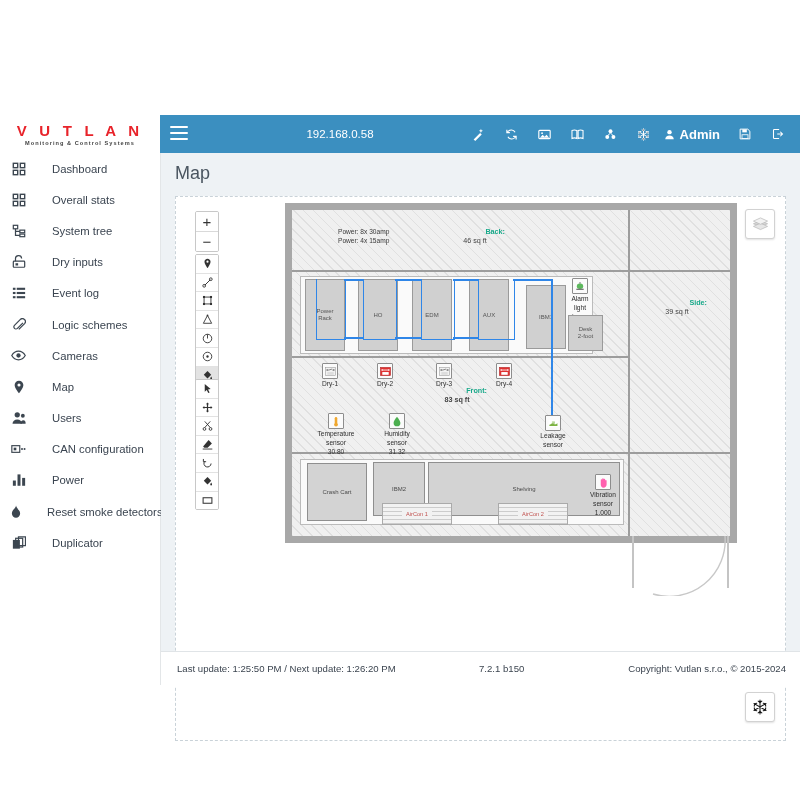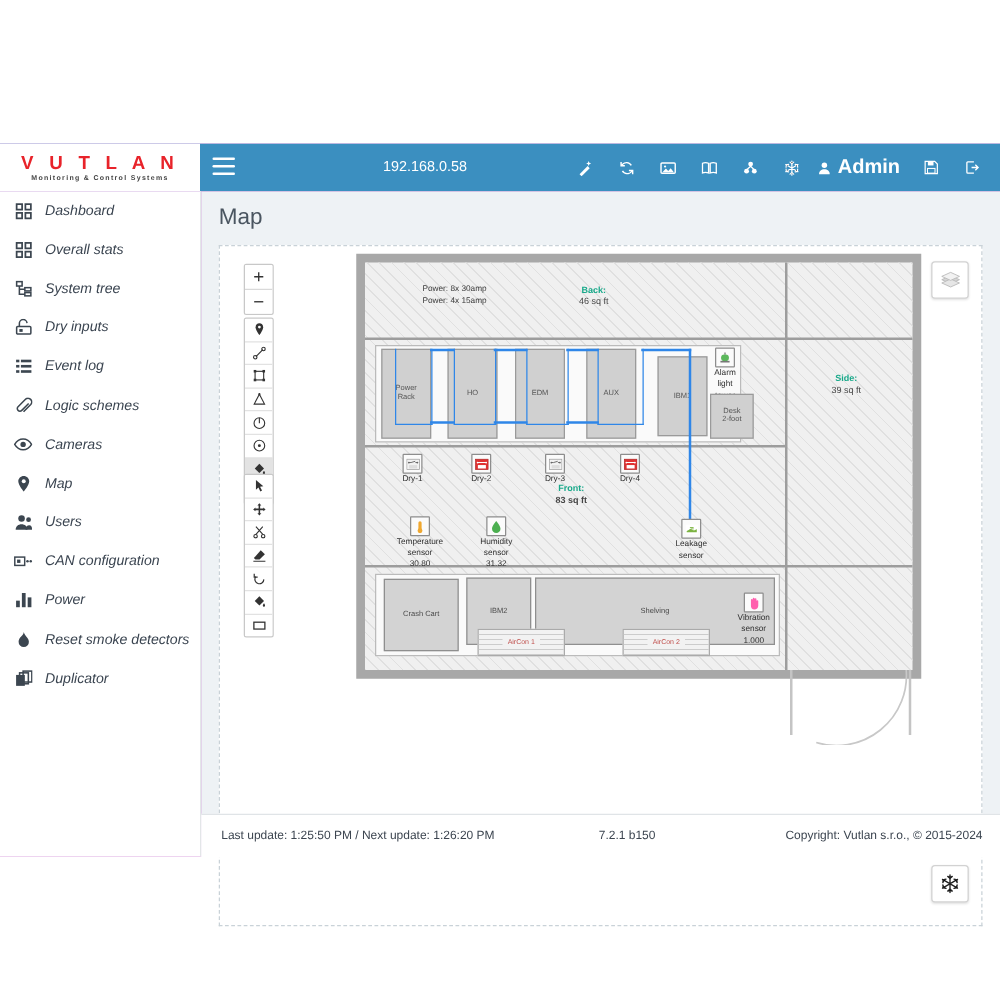--- a/index.html
+++ b/index.html
@@ -17,27 +17,27 @@
   .brand-name{font-size:15px;font-weight:bold;color:#e8232a;letter-spacing:4.2px;line-height:15px;}
   .brand-sub{font-size:5.6px;color:#444;letter-spacing:1.05px;margin-top:2px;font-weight:bold;}
   .hamburger{position:absolute;left:170px;top:11px;width:18px;height:16px;cursor:pointer;}
   .hamburger i{display:block;height:2px;background:#fff;margin-bottom:4px;border-radius:1px;}
   .ip{position:absolute;left:240px;top:0;height:38px;line-height:38px;width:200px;
       text-align:center;color:#fff;font-size:11.5px;}
   .hicons{position:absolute;right:6px;top:0;height:38px;display:flex;align-items:center;}
   .hicon{width:33px;height:38px;display:flex;align-items:center;justify-content:center;
          color:#fff;cursor:pointer;}
   .hicon svg{display:block;}
-  .huser{display:flex;align-items:center;color:#fff;font-size:16px;font-weight:bold;
+  .huser{display:flex;align-items:center;color:#fff;font-size:13px;font-weight:bold;
          padding:0 8px 0 4px;height:38px;cursor:pointer;gap:5px;}
 
   
   .sidebar{position:absolute;left:0;top:38px;width:160px;height:532px;background:#fff;
            border-right:1px solid #e3e6e8;}
-  .navitem{display:flex;align-items:center;height:31.2px;padding-left:10px;cursor:pointer;gap:9px;font-style:italic;}
+  .navitem{display:flex;align-items:center;height:31.2px;padding-left:10px;cursor:pointer;gap:25px;}
   .navicon{width:17px;height:17px;display:flex;align-items:center;justify-content:center;color:#3c4650;}
   .navlabel{font-size:11.3px;color:#3a4450;white-space:nowrap;}
 
   
   .content{position:absolute;left:161px;top:38px;width:639px;height:532px;background:#eef2f5;}
   .pagetitle{position:absolute;left:14px;top:10px;font-size:18px;color:#4a5560;}
   .mapcard{position:absolute;left:14px;top:43px;width:611px;height:545px;background:#fff;
            border:1px dashed #c9d2d8;box-sizing:border-box;overflow:hidden;}
 
   
@@ -65,21 +65,21 @@
   .plan{position:absolute;left:109px;top:6px;width:452px;height:340px;}
   .hatch{background-color:#f0f0f0;
      background-image:repeating-linear-gradient(45deg,#e0e0e0 0 1px,transparent 1px 7px);}
   .outer{position:absolute;left:0;top:0;width:452px;height:340px;background:#a8a8a8;}
   .inner{position:absolute;left:7px;top:7px;width:438px;height:326px;}
   .vdiv{position:absolute;background:#9d9d9d;}
   .hdiv{position:absolute;background:#9d9d9d;}
 
   .plabel{position:absolute;font-size:6.6px;color:#3a3a3a;line-height:8.6px;white-space:nowrap;}
   .zlabel{position:absolute;text-align:center;font-size:7.2px;line-height:9.2px;white-space:nowrap;}
-  .zlabel b{color:#18a98a;display:block;}
+  .zlabel b{color:#18a98a;display:block;text-align:right;}
   .zlabel span{color:#444;display:block;}
 
   .rack{position:absolute;background:#d0d0d0;border:1px solid #9a9a9a;
         display:flex;align-items:center;justify-content:center;}
   .rack span{font-size:6px;color:#555;text-align:center;line-height:7px;}
   .rackrow{position:absolute;background:#fafafa;border:1px solid #bbb;}
 
   .cable{position:absolute;border:1.7px solid #2f86e8;border-top:none;}
   .cabv{position:absolute;background:#2f86e8;}
 

